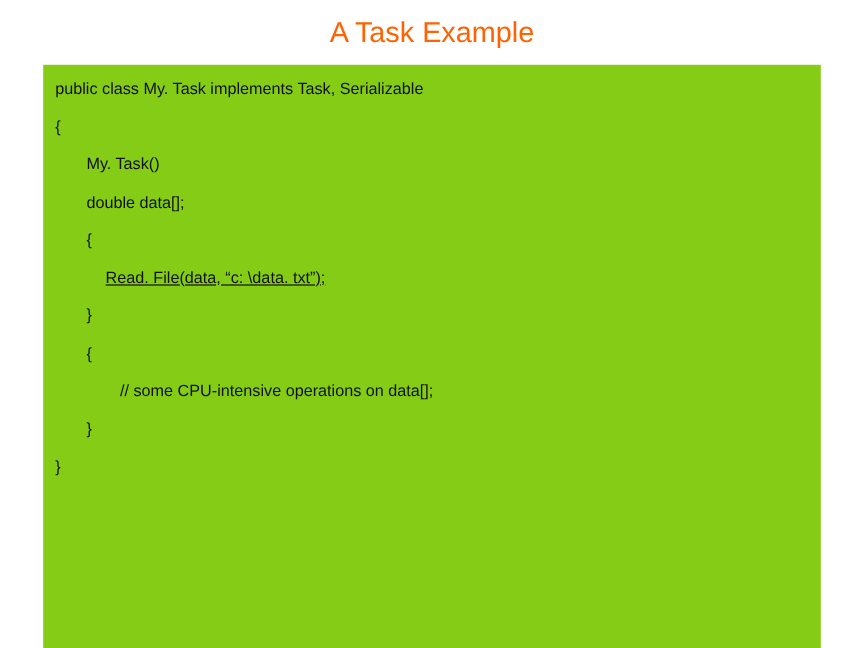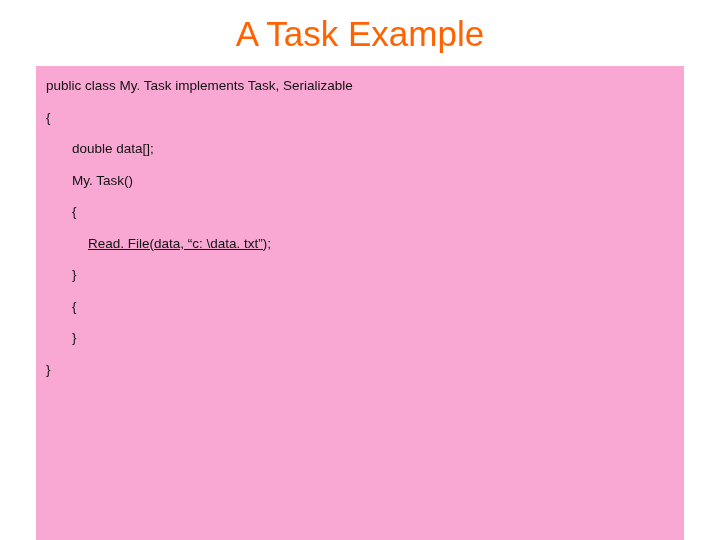--- a/index.html
+++ b/index.html
@@ -13,27 +13,27 @@
     .slide {
       width: 100%;
       height: 100%;
       display: flex;
       flex-direction: column;
       padding-top: 14px;
     }
     .title {
       text-align: center;
       color: #ff6200;
-      font-size: 35px;
+      font-size: 24px;
       font-weight: normal;
       font-family: "Trebuchet MS", Tahoma, Arial, sans-serif;
       margin-bottom: 12px;
     }
     .code-box {
-      background: #f9a8d4;
+      background: #84cc16;
       margin: 0 36px;
       padding: 12px 10px;
       flex: 1;
     }
     .code-line {
       color: #111;
       font-size: 13.5px;
       font-family: Tahoma, Verdana, Arial, sans-serif;
       line-height: 1.15;
       margin-bottom: 16px;
@@ -44,22 +44,23 @@
     .indent-3 { padding-left: 54px; }
   </style>
 </head>
 <body>
 
 <div class="slide">
   <h1 class="title">A Task Example</h1>
   <div class="code-box">
     <div class="code-line">public class My. Task implements Task, Serializable</div>
     <div class="code-line">{</div>
+    <div class="code-line indent-1">My. Task()</div>
     <div class="code-line indent-1">double data[];</div>
-    <div class="code-line indent-1">My. Task()</div>
     <div class="code-line indent-1">{</div>
     <div class="code-line indent-2">Read. File(data, “c: \data. txt”);</div>
     <div class="code-line indent-1">}</div>
     <div class="code-line indent-1">{</div>
+    <div class="code-line indent-3"> // some CPU-intensive operations on data[];</div>
     <div class="code-line indent-1">}</div>
     <div class="code-line">}</div>
   </div>
 </div>
 
 </body></html>

